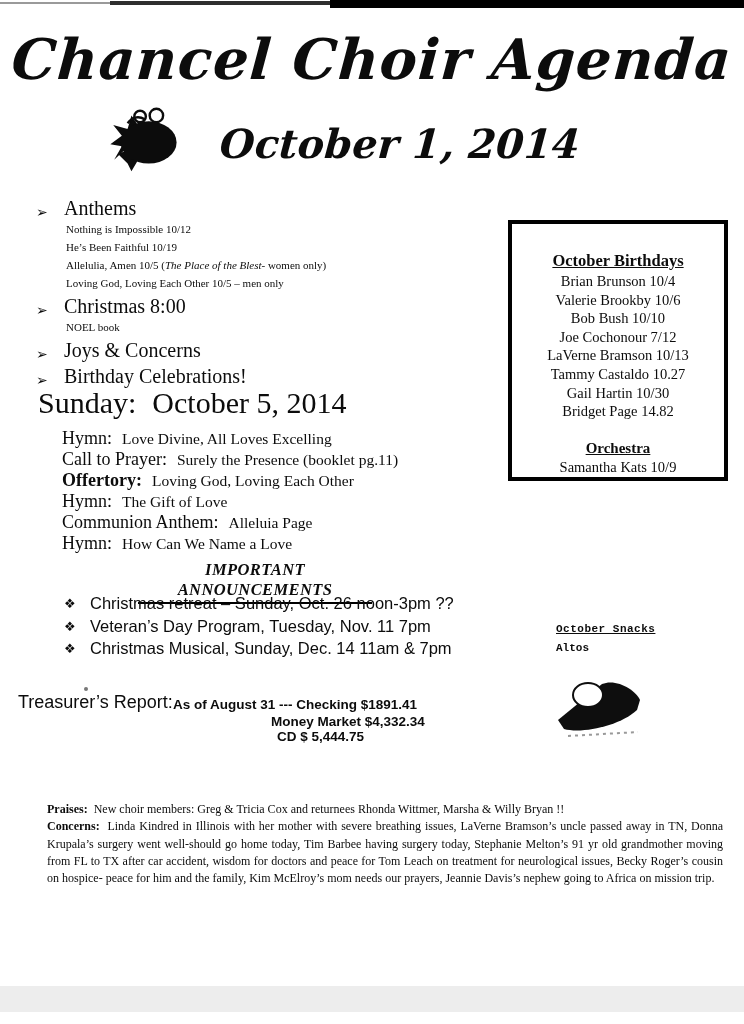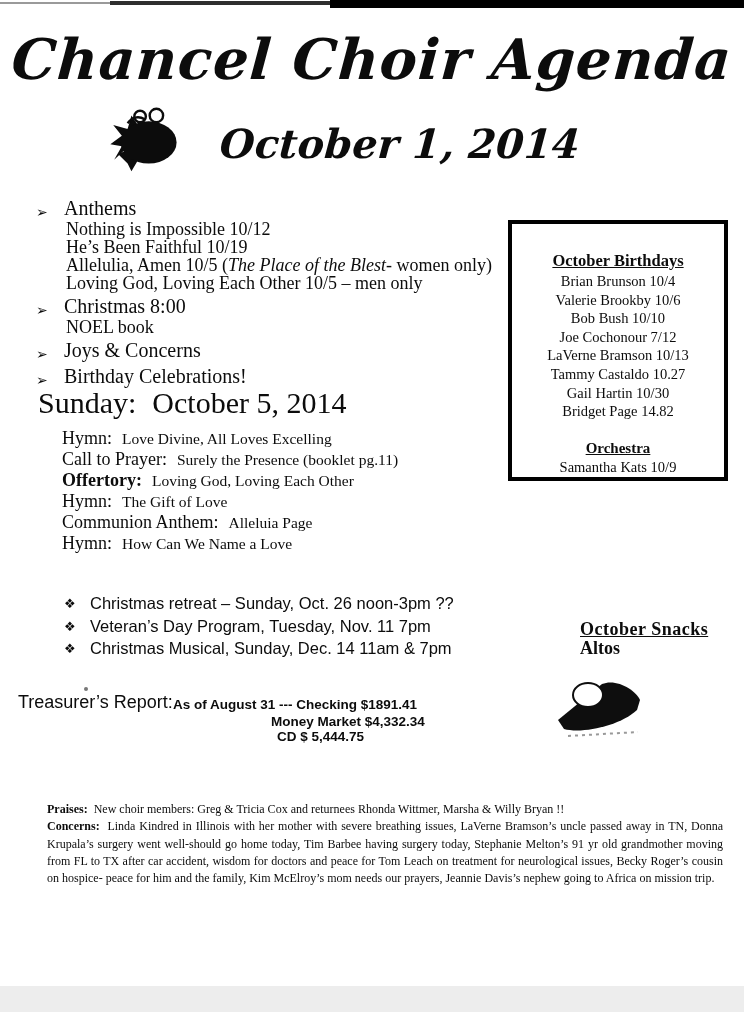--- a/index.html
+++ b/index.html
@@ -16,21 +16,21 @@
          font-family:"DejaVu Serif",serif;font-style:italic;font-weight:bold;
          font-size:56px;letter-spacing:1px;transform:skewX(-4deg);}
   .ornament{position:absolute;left:98px;top:104px;width:88px;height:72px;}
   .date{position:absolute;left:150px;top:120px;width:500px;text-align:center;
         font-family:"DejaVu Serif",serif;font-style:italic;font-weight:bold;
         font-size:40px;transform:skewX(-4deg);}
   
   .agenda{position:absolute;left:36px;top:194px;width:470px;}
   .ag-h{position:relative;font-size:20px;line-height:24px;padding-left:28px;margin-top:2px;}
   .ag-h .arrow{position:absolute;left:0;top:4px;font-size:14px;font-family:"DejaVu Sans",sans-serif;}
-  .ag-sub{font-size:18px;line-height:18px;margin-left:30px;}
+  .ag-sub{font-size:11px;line-height:18px;margin-left:30px;}
   .it{font-style:italic;}
   
   .bbox{position:absolute;left:508px;top:220px;width:212px;height:227px;border:4px solid #000;
         text-align:center;padding-top:26px;}
   .bbox-title{font-size:16.5px;font-weight:bold;text-decoration:underline;line-height:22px;}
   .bline{font-size:14.5px;line-height:18.6px;}
   .bgap{height:17px;}
   .bbox-sub{font-size:15px;font-weight:bold;text-decoration:underline;line-height:20px;}
   
   .sunday{position:absolute;left:38px;top:386px;font-size:30px;line-height:34px;font-family:Liberation Serif, serif;}
@@ -42,22 +42,22 @@
   .svc .val{font-size:15.5px;}
   
   .ann-head{position:absolute;left:138px;top:560px;width:234px;text-align:center;
             font-size:16.5px;font-weight:bold;font-style:italic;letter-spacing:.4px;
             border-bottom:2px solid #000;padding-bottom:2px;}
   .ann-list{position:absolute;left:64px;top:592px;width:440px;
             font-family:"Liberation Sans",sans-serif;font-size:16.5px;}
   .ann{position:relative;line-height:22.5px;padding-left:26px;}
   .ann .dia{position:absolute;left:0;top:1px;font-size:13px;font-family:"DejaVu Sans",sans-serif;}
   
-  .snacks{position:absolute;left:580px;top:620px;font-family:Liberation Serif, serif;
-          font-weight:bold;font-size:18px;line-height:19px;}
+  .snacks{position:absolute;left:556px;top:620px;font-family:Liberation Mono, monospace;
+          font-weight:bold;font-size:11px;line-height:19px;}
   .snacks .t{text-decoration:underline;letter-spacing:.5px;}
   .pie{position:absolute;left:550px;top:668px;width:102px;height:78px;}
   
   .treas-label{position:absolute;left:18px;top:692px;font-family:"Liberation Sans",sans-serif;
                font-size:18px;}
   .treas-1{position:absolute;left:173px;top:697px;font-family:"Liberation Sans",sans-serif;
            font-weight:bold;font-size:13.5px;}
   .treas-2{position:absolute;left:271px;top:714px;font-family:"Liberation Sans",sans-serif;
            font-weight:bold;font-size:13.5px;}
   .treas-3{position:absolute;left:277px;top:729px;font-family:"Liberation Sans",sans-serif;
@@ -132,20 +132,21 @@
   <div class="sunday"><span>Sunday:</span><span class="sp"></span><span>October 5, 2014</span></div>
   <div class="service">
     <div class="svc"><span class="lab">Hymn:</span><span class="val">Love Divine, All Loves Excelling</span></div>
     <div class="svc"><span class="lab">Call to Prayer:</span><span class="val">Surely the Presence (booklet pg.11)</span></div>
     <div class="svc bold"><span class="lab">Offertory:</span><span class="val">Loving God, Loving Each Other</span></div>
     <div class="svc"><span class="lab">Hymn:</span><span class="val">The Gift of Love</span></div>
     <div class="svc"><span class="lab">Communion Anthem:</span><span class="val">Alleluia Page</span></div>
     <div class="svc"><span class="lab">Hymn:</span><span class="val">How Can We Name a Love</span></div>
   </div>
 
+  <div class="ann-head">IMPORTANT ANNOUNCEMENTS</div>
   <div class="ann-list">
     <div class="ann"><span class="dia">❖</span><span>Christmas retreat – Sunday, Oct. 26 noon-3pm ??</span></div>
     <div class="ann"><span class="dia">❖</span><span>Veteran’s Day Program, Tuesday, Nov. 11 7pm</span></div>
     <div class="ann"><span class="dia">❖</span><span>Christmas Musical, Sunday, Dec. 14  11am &amp; 7pm</span></div>
   </div>
 
   <div class="snacks">
     <div class="t">October Snacks</div>
     <div>Altos</div>
   </div>

